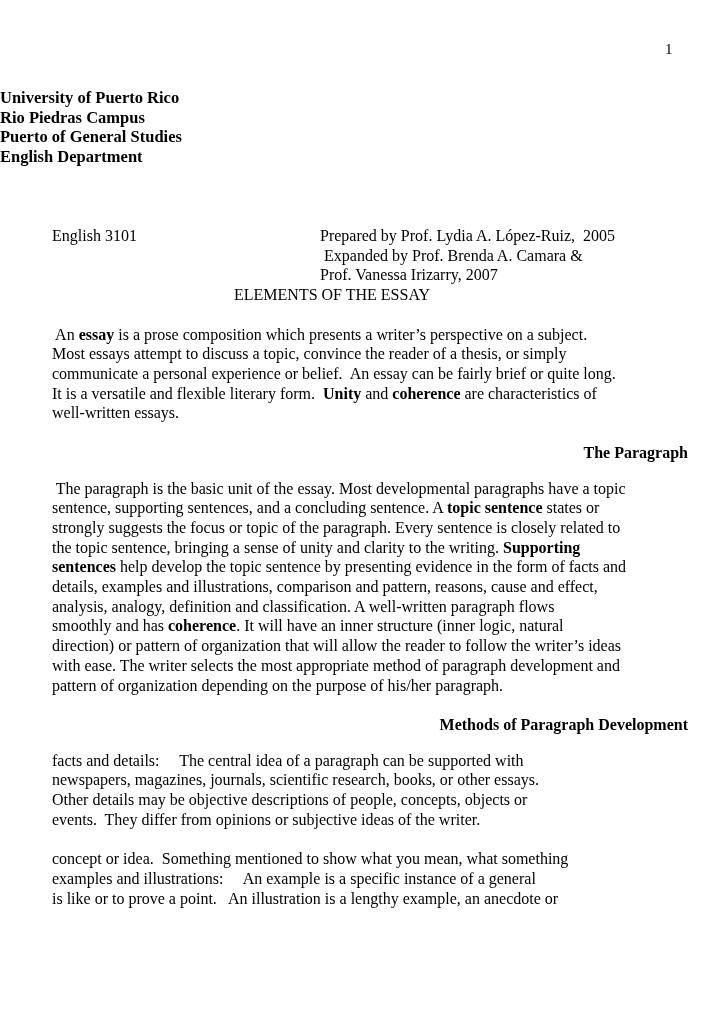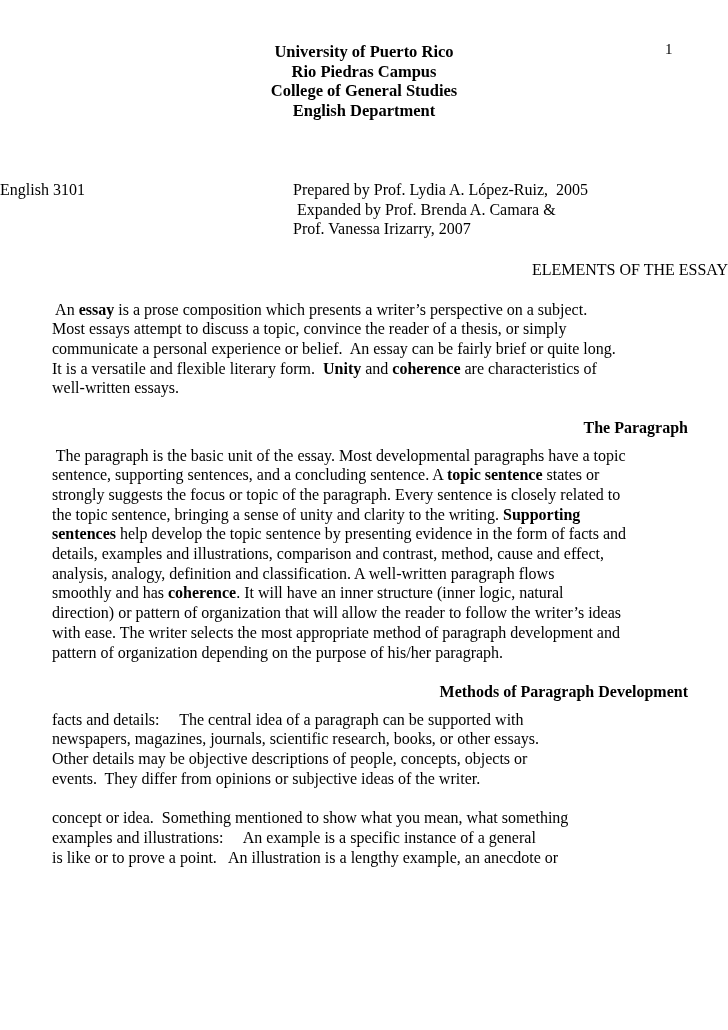--- a/index.html
+++ b/index.html
@@ -21,64 +21,61 @@
   .line {
     white-space: pre;
   }
   .page-number {
     position: absolute;
     top: 40px;
     left: 665px;
     font-size: 15px;
   }
   .letterhead {
-    padding-top: 42px;
-    text-align: center;
+    padding-top: 88px;
     font-weight: bold;
     font-size: 16.5px;
   }
   .course-row {
     display: flex;
     margin-top: 59px;
-    gap: 25px;
+    margin-left: 52px;
   }
   .course-code {
     width: 268px;
     white-space: pre;
   }
   .credits .line {
     white-space: pre;
   }
   .doc-title {
-    margin-top: 21px;
     margin-left: 234px;
     white-space: pre;
-    text-align: right;
   }
   .body-block {
     margin-left: 52px;
     margin-right: 40px;
   }
   .intro-para      { margin-top: 20px; }
   .section-heading { margin-top: 19.7px; font-weight: bold; text-align: right; }
-  .para            { margin-top: 8px; }
+  .para            { margin-top: 16px; }
   .examples-para   { margin-top: 19.7px; }
   b { font-weight: bold; }
 </style>
 </head>
 <body>
 
 <div class="page">
 
   <div class="page-number">1</div>
 
   <div class="letterhead">
     <div class="line">University of Puerto Rico</div>
     <div class="line">Rio Piedras Campus</div>
-    <div class="line">College of General Studies</div>
+    <div class="line">Puerto of General Studies</div>
     <div class="line">English Department</div>
   </div>
 
   <div class="course-row">
     <div class="course-code">English 3101</div>
     <div class="credits">
       <div class="line">Prepared by Prof. Lydia A. López-Ruiz,  2005</div>
       <div class="line"> Expanded by Prof. Brenda A. Camara &amp;</div>
       <div class="line">Prof. Vanessa Irizarry, 2007</div>
     </div>
@@ -95,21 +92,21 @@
   </div>
 
   <div class="body-block section-heading">The Paragraph</div>
 
   <div class="body-block para">
     <div class="line"> The paragraph is the basic unit of the essay. Most developmental paragraphs have a topic</div>
     <div class="line">sentence, supporting sentences, and a concluding sentence. A <b>topic sentence</b> states or</div>
     <div class="line">strongly suggests the focus or topic of the paragraph. Every sentence is closely related to</div>
     <div class="line">the topic sentence, bringing a sense of unity and clarity to the writing. <b>Supporting</b></div>
     <div class="line"><b>sentences</b> help develop the topic sentence by presenting evidence in the form of facts and</div>
-    <div class="line">details, examples and illustrations, comparison and contrast, method, cause and effect,</div>
+    <div class="line">details, examples and illustrations, comparison and pattern, reasons, cause and effect,</div>
     <div class="line">analysis, analogy, definition and classification. A well-written paragraph flows</div>
     <div class="line">smoothly and has <b>coherence</b>. It will have an inner structure (inner logic, natural</div>
     <div class="line">direction) or pattern of organization that will allow the reader to follow the writer’s ideas</div>
     <div class="line">with ease. The writer selects the most appropriate method of paragraph development and</div>
     <div class="line">pattern of organization depending on the purpose of his/her paragraph.</div>
   </div>
 
   <div class="body-block section-heading">Methods of Paragraph Development</div>
 
   <div class="body-block para">

